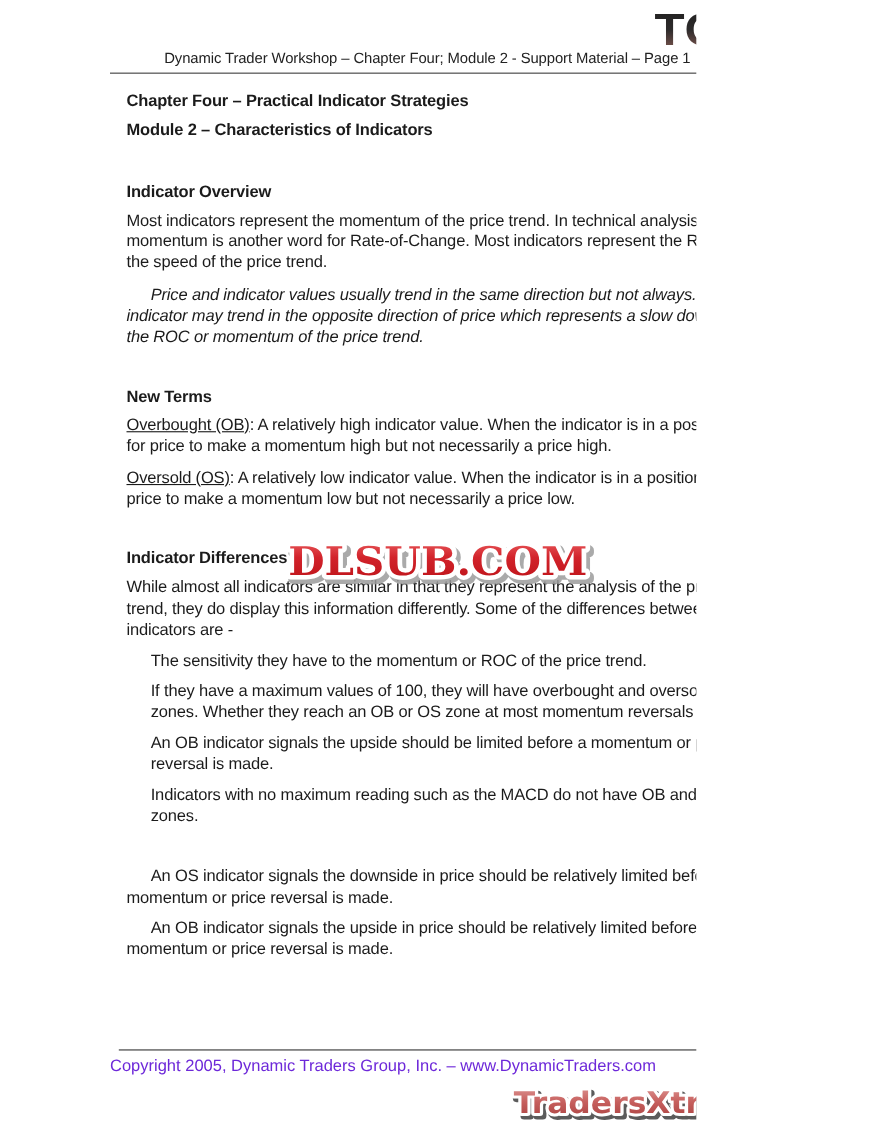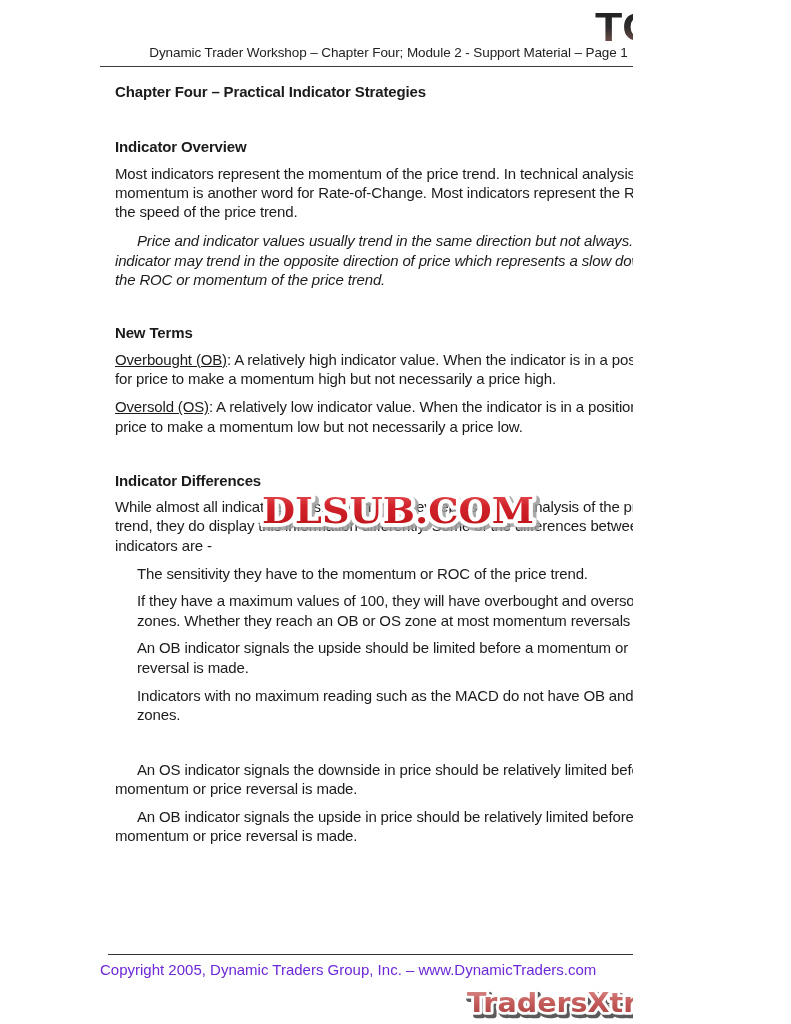--- a/index.html
+++ b/index.html
@@ -66,20 +66,21 @@
       </linearGradient>
     </defs>
     <text x="99" y="38" text-anchor="middle" font-family="'Liberation Sans',sans-serif" font-weight="bold" font-size="41" fill="url(#tc4s-grad)" textLength="194" lengthAdjust="spacingAndGlyphs">TC4S.net</text>
   </svg>
 
   <div class="header-text">Dynamic Trader Workshop – Chapter Four; Module 2 - Support Material – Page 1</div>
   <div class="header-rule"></div>
 
   <div class="content">
     <p class="h chapter">Chapter Four – Practical Indicator Strategies</p>
+    <p class="h module">Module 2 – Characteristics of Indicators</p>
 
     <p class="h overview-h">Indicator Overview</p>
     <p class="p1">Most indicators represent the momentum of the price trend. In technical analysis, momentum is another word for Rate-of-Change. Most indicators represent the ROC or the speed of the price trend.</p>
     <p class="p2 indent">Price and indicator values usually trend in the same direction but not always. The indicator may trend in the opposite direction of price which represents a slow down in the ROC or momentum of the price trend.</p>
 
     <p class="h terms-h">New Terms</p>
     <p class="term1"><span class="term">Overbought (OB)</span><span>: A relatively high indicator value. When the indicator is in a position for price to make a momentum high but not necessarily a price high.</span></p>
     <p class="term2"><span class="term">Oversold (OS)</span><span>: A relatively low indicator value. When the indicator is in a position for price to make a momentum low but not necessarily a price low.</span></p>
 
     <p class="h diff-h">Indicator Differences</p>

